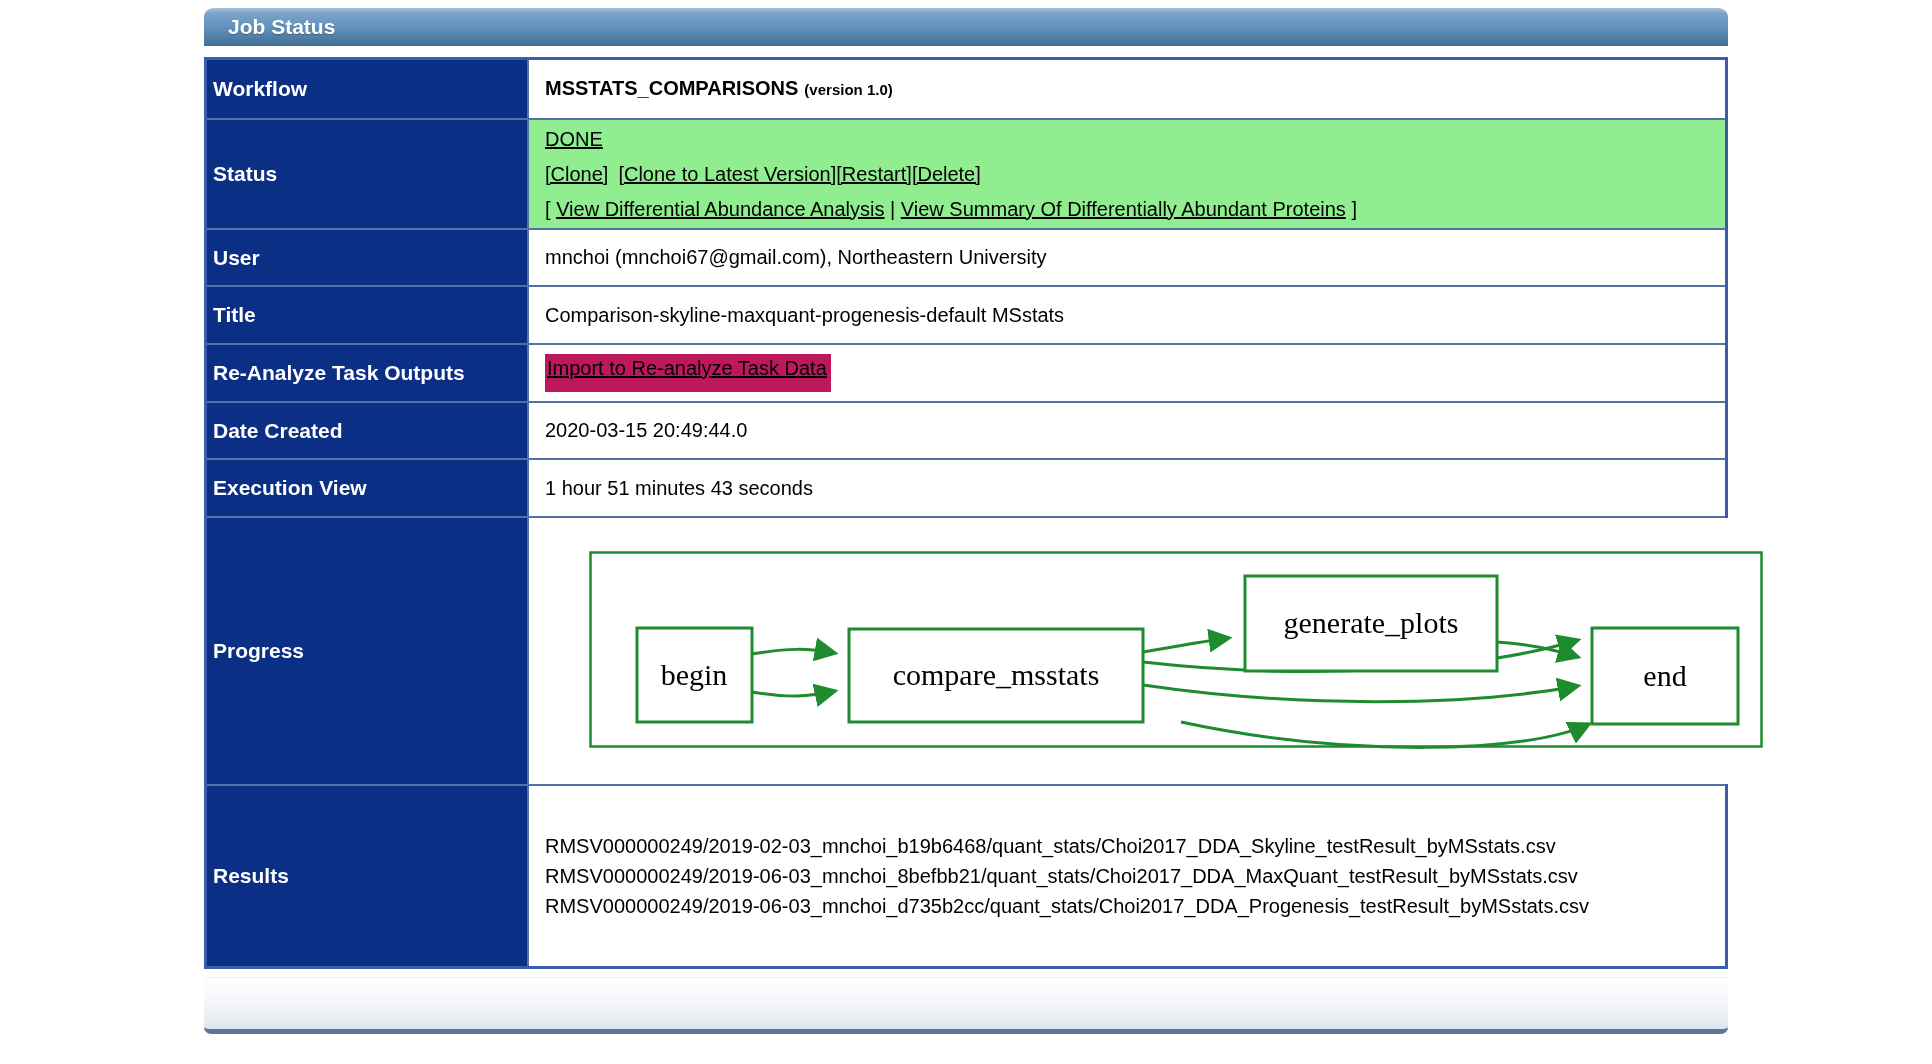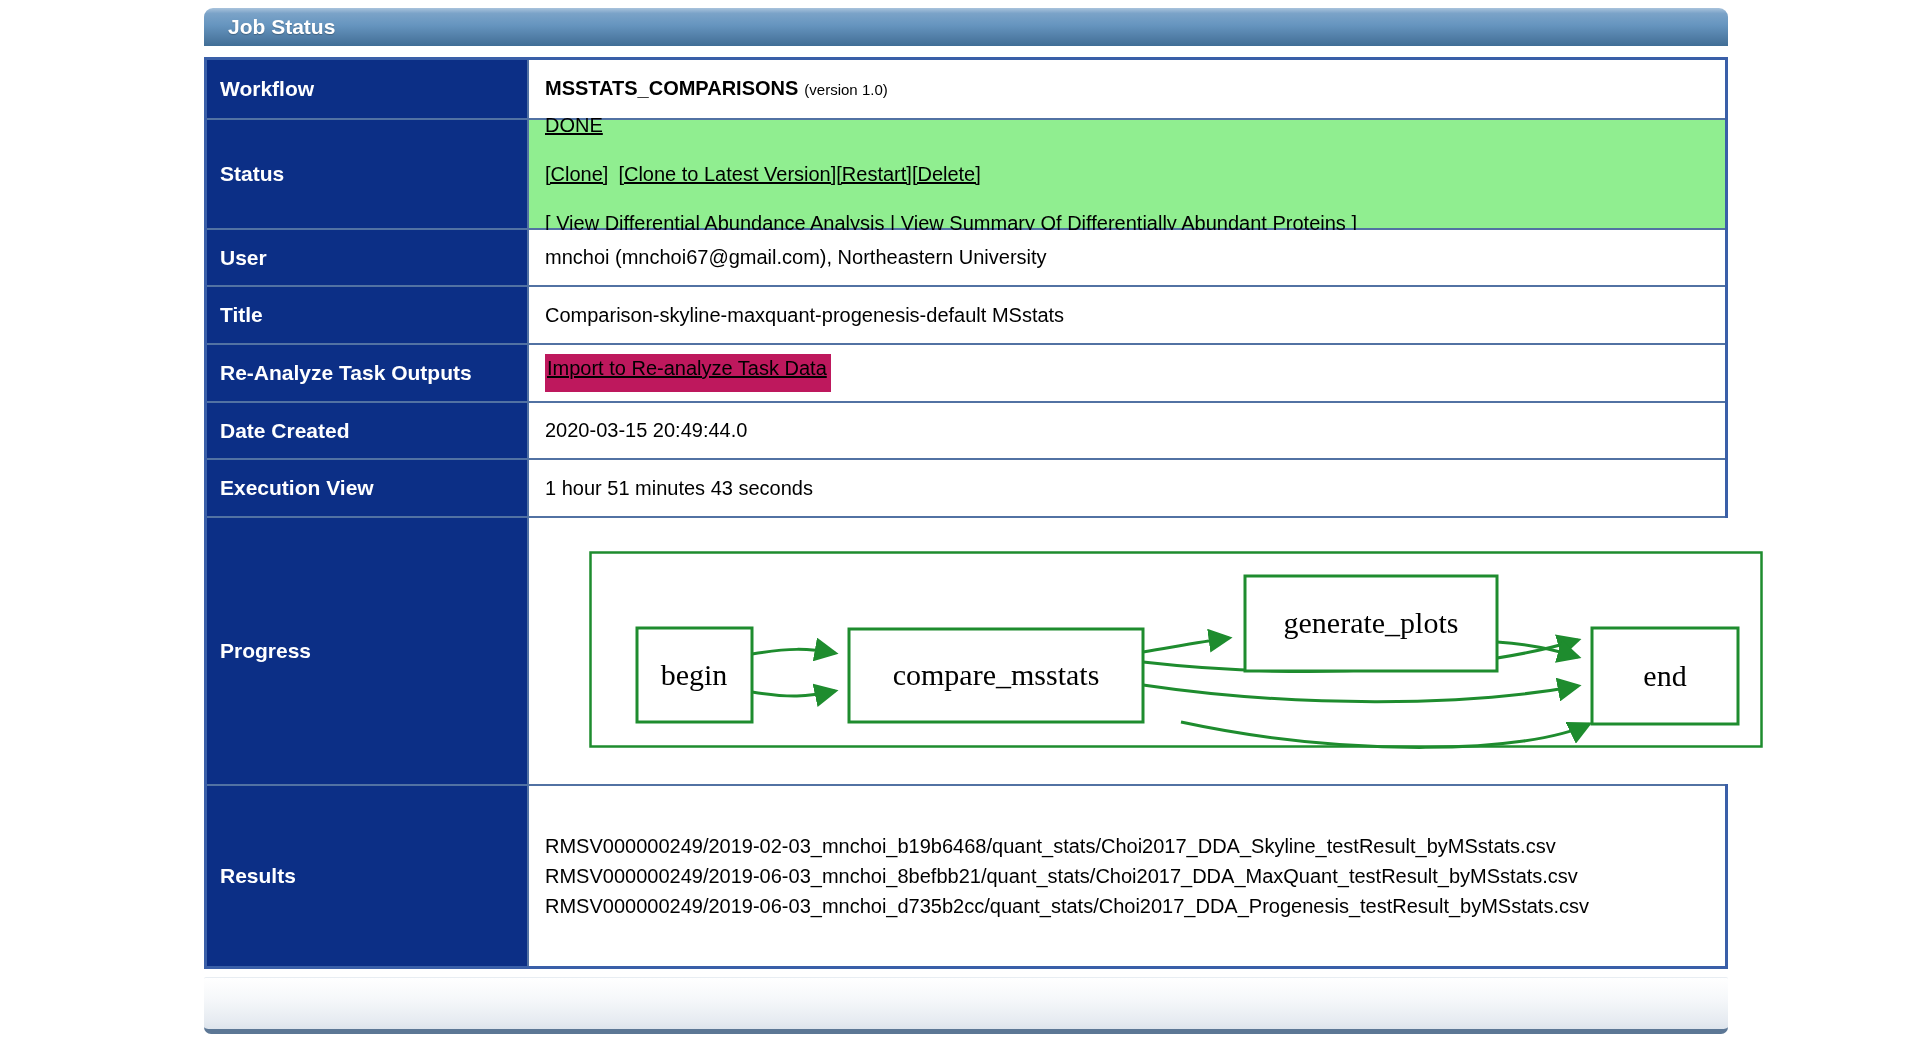--- a/index.html
+++ b/index.html
@@ -30,45 +30,45 @@
     border: 3px solid #3a5fa8;
     background: #ffffff;
   }
   .trow { display: flex; border-bottom: 2px solid #5272a3; }
   .trow:last-child { border-bottom: none; }
   .label-cell {
     width: 322px; flex: 0 0 322px;
     background: #0c2f86;
     color: #ffffff; font-weight: 700; font-size: 21px;
     display: flex; align-items: center;
-    padding-left: 13px;
+    padding-left: 6px;
     border-right: 2px solid #5272a3;
   }
   .value-cell {
     flex: 1 1 auto;
     display: flex; flex-direction: column; justify-content: center;
     padding: 6px 10px 6px 16px;
     font-size: 20px;
     background: #ffffff;
   }
   .h-workflow { height: 60px; }
   .h-status   { height: 110px; }
   .h-user     { height: 57px; }
   .h-title    { height: 58px; }
   .h-reanalyze{ height: 58px; }
   .h-date     { height: 57px; }
   .h-exec     { height: 58px; }
   .h-progress { height: 268px; }
   .h-results  { height: 180px; }
 
-  .version-note { font-size: 15px; font-weight: 400; margin-left: 6px; }
+  .version-note { font-size: 15px; font-weight: 700; margin-left: 6px; }
   .bold { font-weight: 700; }
 
   
-  .status-cell { background: #90ee90; justify-content: center; gap: 16px; }
+  .status-cell { background: #90ee90; justify-content: center; gap: 2px; }
   .status-line { line-height: 33px; white-space: nowrap; }
   .status-line.split { display: flex; padding-right: 2px; }
   a.plain-link { color: #000; text-decoration: underline; cursor: pointer; }
   .link-gap { margin-right: 10px; }
 
   .green-hl {
     background: #be185d;
     color: #000; text-decoration: underline;
     padding: 3px 4px 12px 2px; cursor: pointer;
     align-self: flex-start;

